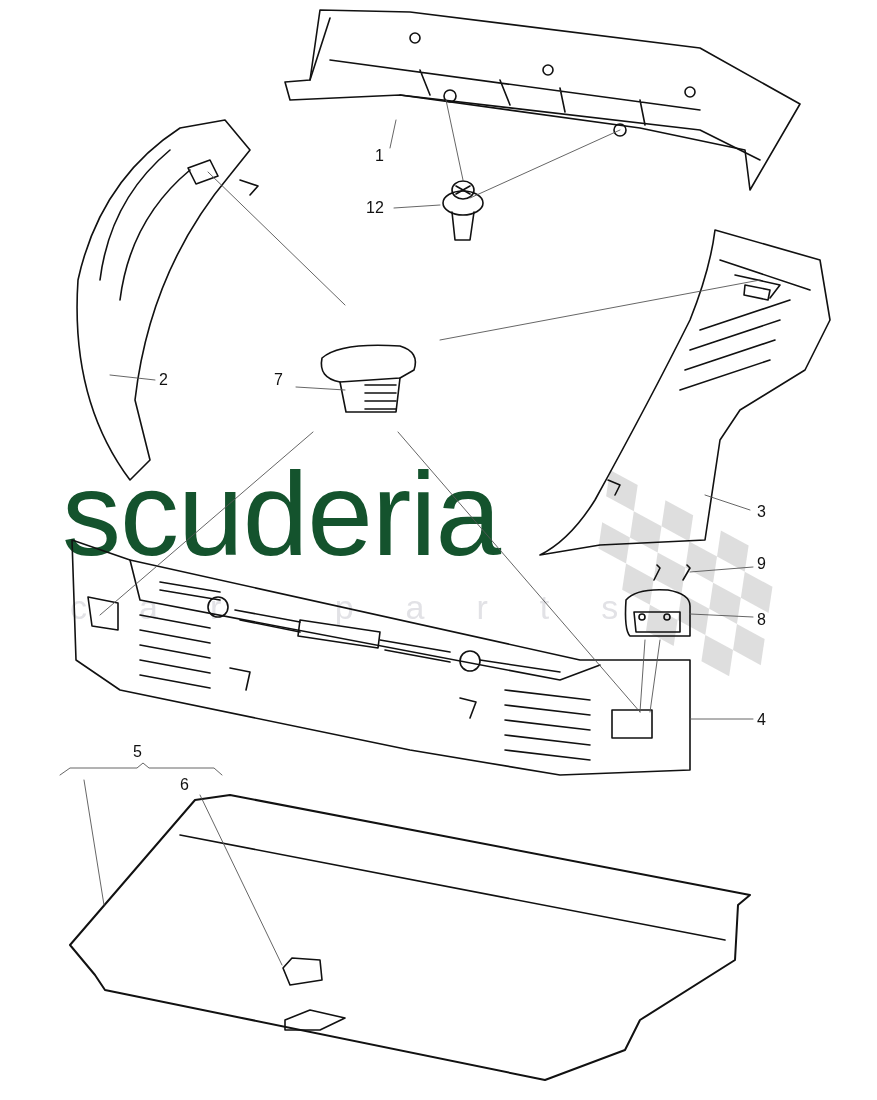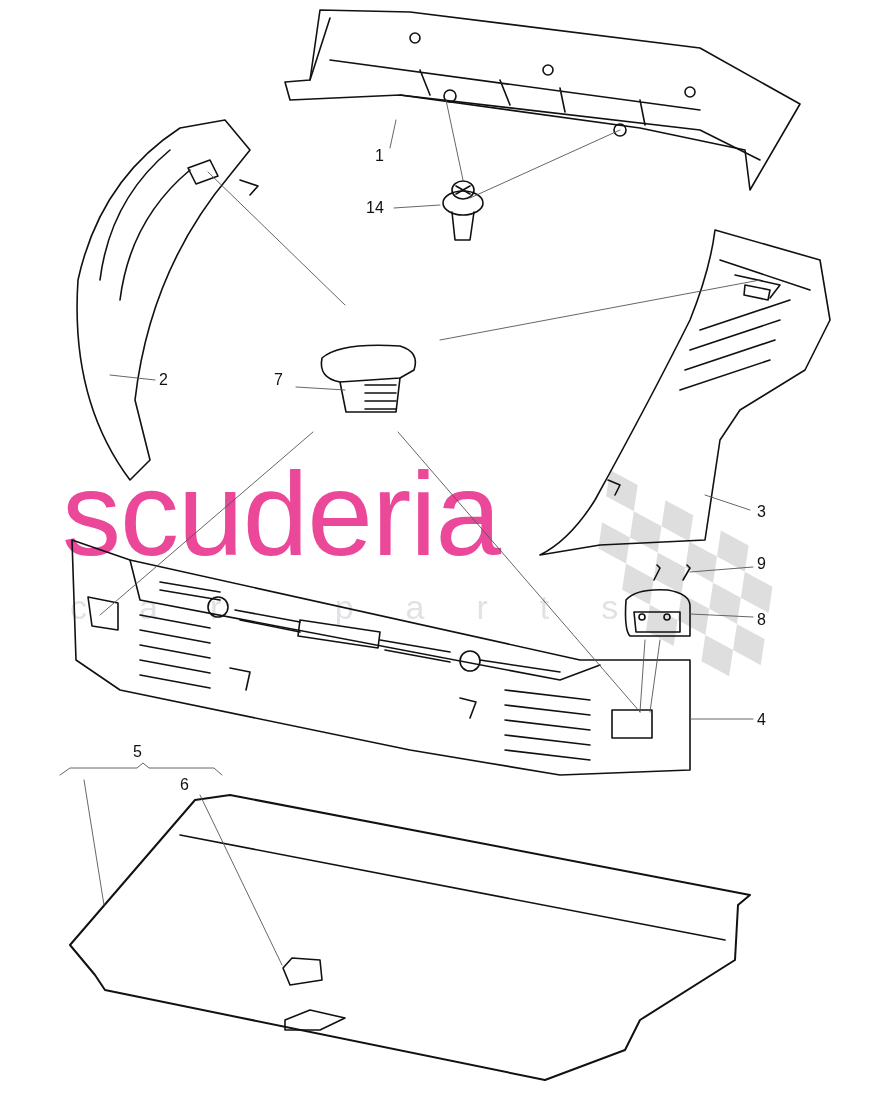--- a/index.html
+++ b/index.html
@@ -1,18 +1,18 @@
 <!DOCTYPE html>
 <html><head>
 <meta charset="utf-8">
 <style>
   html, body { margin:0; padding:0; background:#ffffff; }
   body { width:877px; height:1100px; position:relative; overflow:hidden; font-family:"Liberation Sans", sans-serif; }
   #canvas { position:absolute; left:0; top:0; width:877px; height:1100px; }
-  .wm-main { position:absolute; left:62px; top:455px; font-family:"Liberation Sans", sans-serif; font-size:118px; font-weight:400; color:#ec4899; letter-spacing:-1px; line-height:1; }
+  .wm-main { position:absolute; left:62px; top:455px; font-family:"Liberation Sans", sans-serif; font-size:118px; font-weight:400; color:#14532d; letter-spacing:-1px; line-height:1; }
   .wm-sub { position:absolute; left:70px; top:590px; font-family:"Liberation Sans", sans-serif; font-size:34px; color:#e2e2e6; letter-spacing:52px; line-height:1; }
   .callout { position:absolute; font-family:"Liberation Sans", sans-serif; font-size:16px; color:#111; line-height:1; }
 </style>
 </head>
 <body>
 
 <div id="canvas">
 
   <svg width="877" height="1100" style="position:absolute;left:0;top:0">
     <g fill="#d9d9d9" opacity="0.85" transform="translate(610,470) skewY(22) rotate(8)">
@@ -120,21 +120,21 @@
       <path d="M753 617 L690 614"></path>
       <path d="M753 719 L690 719"></path>
       <path d="M645 640 L640 712 M660 640 L650 712"></path>
       <path d="M60 775 L70 768 L137 768 L143 763 L149 768 L214 768 L222 775"></path>
       <path d="M84 780 L104 905"></path>
       <path d="M200 795 L282 965"></path>
     </g>
   </svg>
 
   <div class="callout" style="left:375px;top:148px">1</div>
-  <div class="callout" style="left:366px;top:200px">14</div>
+  <div class="callout" style="left:366px;top:200px">12</div>
   <div class="callout" style="left:159px;top:372px">2</div>
   <div class="callout" style="left:274px;top:372px">7</div>
   <div class="callout" style="left:757px;top:504px">3</div>
   <div class="callout" style="left:757px;top:556px">9</div>
   <div class="callout" style="left:757px;top:612px">8</div>
   <div class="callout" style="left:757px;top:712px">4</div>
   <div class="callout" style="left:133px;top:744px">5</div>
   <div class="callout" style="left:180px;top:777px">6</div>
 </div>
 

